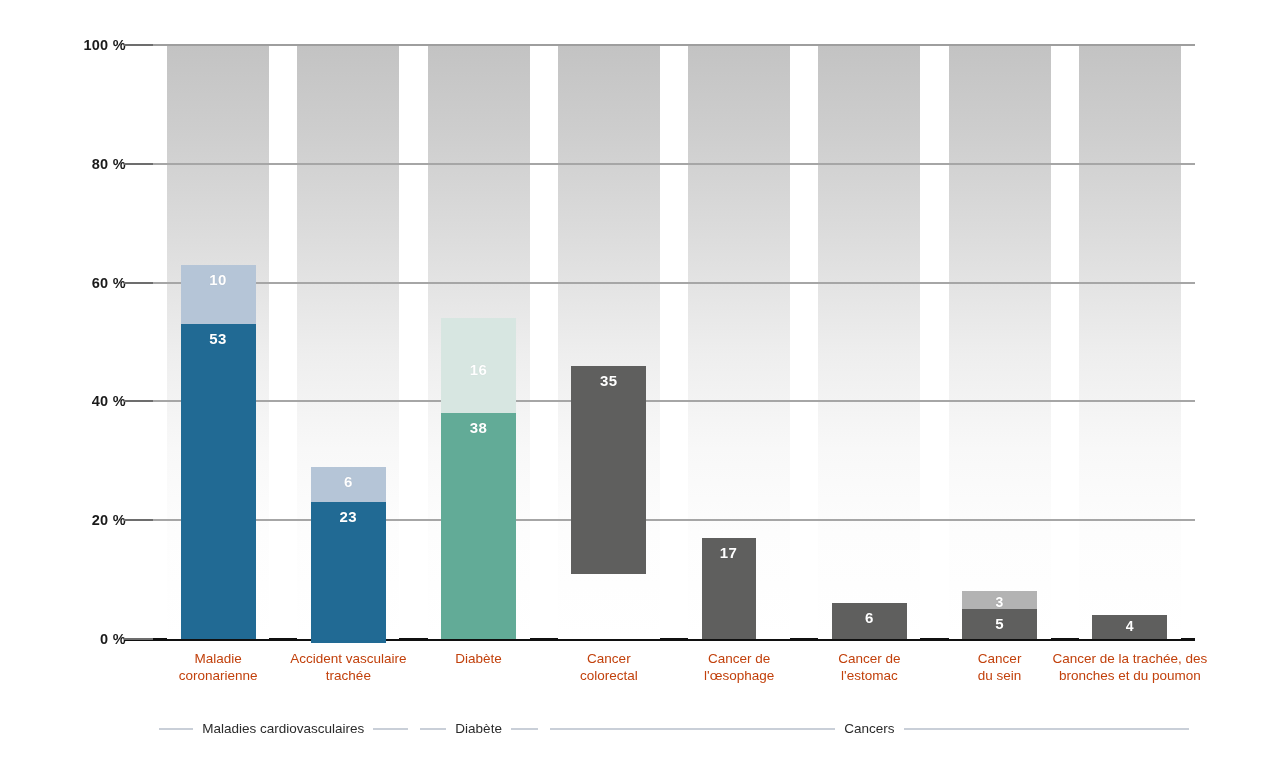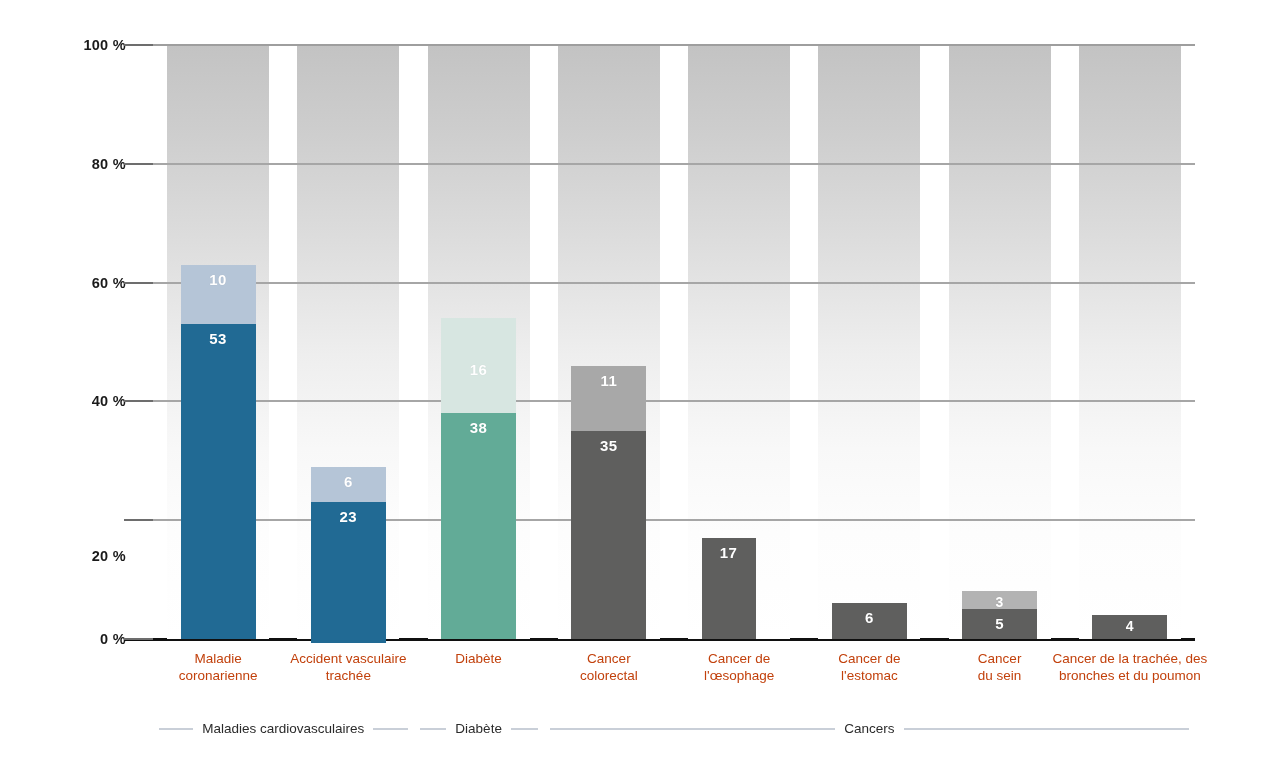--- a/index.html
+++ b/index.html
@@ -151,21 +151,21 @@
 </head>
 <body>
 
 <div id="root">
 
   <div id="yaxis-labels">
       <div class="ytick-label" style="top: 45px;">100 %</div>
       <div class="ytick-label" style="top: 163.8px; padding-left: 48px;">80 %</div>
       <div class="ytick-label" style="top: 282.6px;">60 %</div>
       <div class="ytick-label" style="top: 401.4px;">40 %</div>
-      <div class="ytick-label" style="top: 520.2px; margin-top: 36px;">20 %</div>
+      <div class="ytick-label" style="top: 520.2px;">20 %</div>
       <div class="ytick-label" style="top: 639px;">0 %</div>
     </div>
 
   <div id="plot">
     <div class="baseline"></div>
   <div class="colbg" style="left: 14.125px; width: 102px;"></div>
       <div class="colbg" style="left: 144.375px; width: 102px;"></div>
       <div class="colbg" style="left: 274.625px; width: 102px;"></div>
       <div class="colbg" style="left: 404.875px; width: 102px;"></div>
       <div class="colbg" style="left: 535.125px; width: 102px;"></div>
@@ -195,23 +195,20 @@
       </div>
       <div class="bar" style="left: 288.125px; width: 75px; height: 320.76px;">
         <div class="seg" style="height: 95.04px; background: rgb(215, 230, 225); align-items: center;">
           <span>16</span>
         </div>
         <div class="seg" style="height: 225.72px; background: rgb(98, 171, 151);">
           <span>38</span>
         </div>
       </div>
       <div class="bar" style="left: 418.375px; width: 75px; height: 273.24px;">
-        <div class="seg" style="height: 65.34px; background: rgb(168, 168, 168);">
-          <span>11</span>
-        </div>
         <div class="seg" style="height: 207.9px; background: rgb(95, 95, 94);">
           <span>35</span>
         </div>
       </div>
       <div class="bar" style="left: 548.625px; width: 54px; height: 100.98px;">
         <div class="seg" style="height: 100.98px; background: rgb(95, 95, 94);">
           <span>17</span>
         </div>
       </div>
       <div class="bar" style="left: 678.875px; width: 75px; height: 35.64px;">

